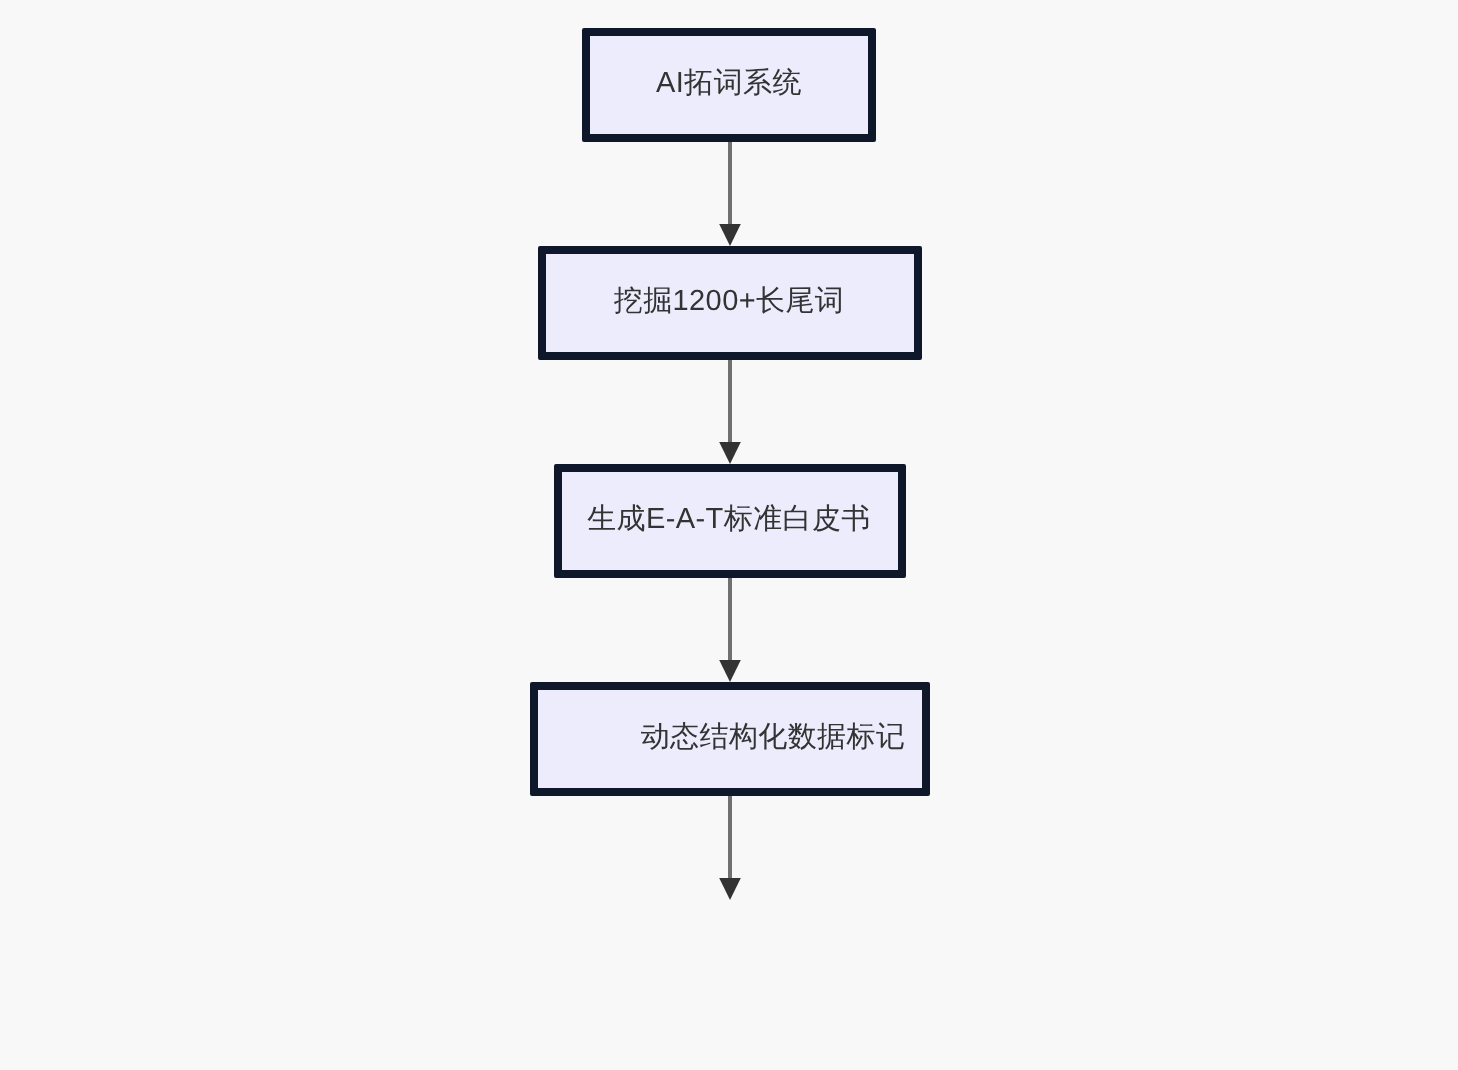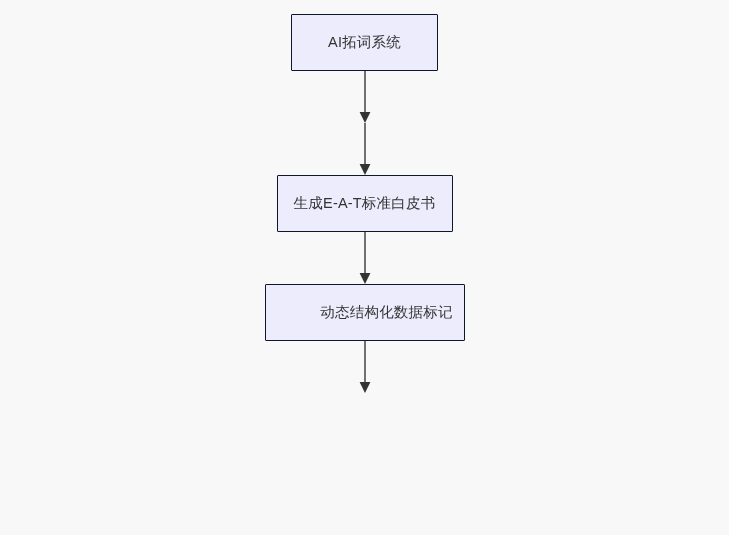--- a/index.html
+++ b/index.html
@@ -32,21 +32,21 @@
     flex-direction: column;
     align-items: center;
     padding-top: 14px;
     box-sizing: border-box;
   }
 
   .node {
     box-sizing: border-box;
     height: 57px;
     background: #ececfd;
-    border: 1px solid #0f172a;
+    border: 4px solid #0f172a;
     border-radius: 1px;
     display: flex;
     align-items: center;
     justify-content: center;
     position: relative;
     left: 0px;
   }
 
   .node-label {
     font-size: 14.5px;
@@ -85,20 +85,23 @@
       <span class="node-label">AI拓词系统</span>
     </div>
 
     <div class="connector">
       <svg width="24" height="52" viewBox="0 0 24 52" xmlns="http://www.w3.org/2000/svg" aria-hidden="true">
         <line x1="12" y1="0" x2="12" y2="44" stroke="#707070" stroke-width="2"></line>
         <polygon points="12,52 6.6,41 17.4,41" fill="#333333"></polygon>
       </svg>
     </div>
 
+    <div class="node n2">
+      <span class="node-label">挖掘1200+长尾词</span>
+    </div>
 
     <div class="connector">
       <svg width="24" height="52" viewBox="0 0 24 52" xmlns="http://www.w3.org/2000/svg" aria-hidden="true">
         <line x1="12" y1="0" x2="12" y2="44" stroke="#707070" stroke-width="2"></line>
         <polygon points="12,52 6.6,41 17.4,41" fill="#333333"></polygon>
       </svg>
     </div>
 
     <div class="node n3">
       <span class="node-label">生成E-A-T标准白皮书</span>

